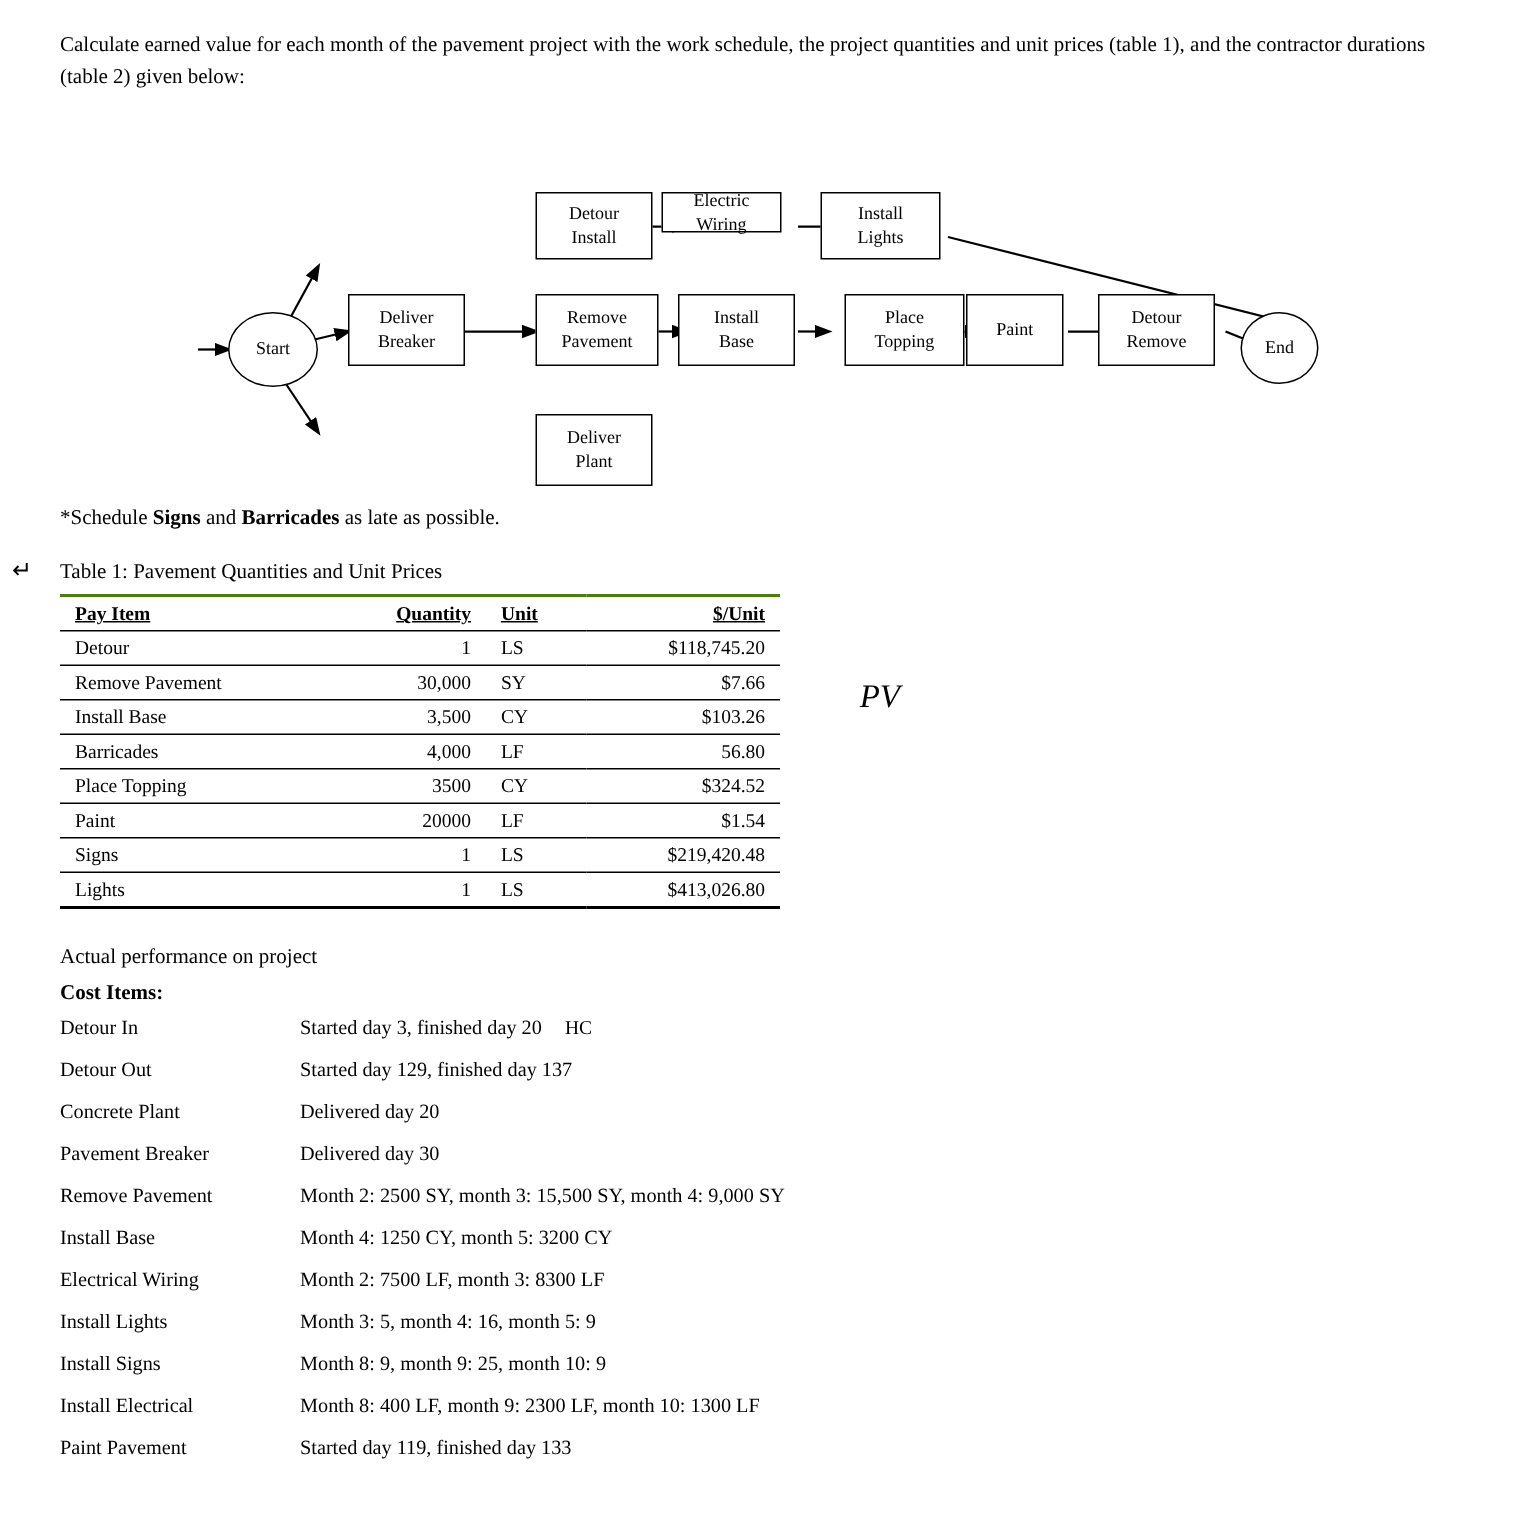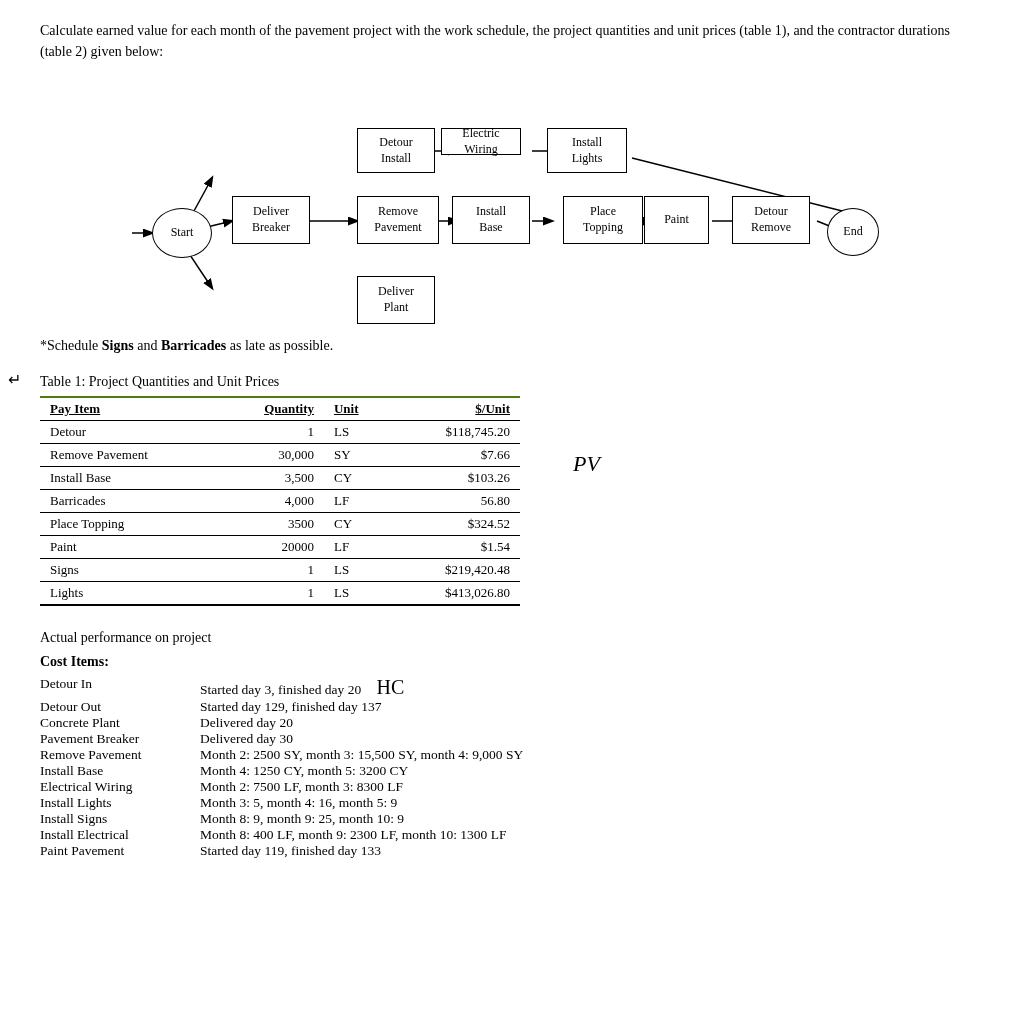--- a/index.html
+++ b/index.html
@@ -90,21 +90,21 @@
       font-size: 14px;
     }
     .cost-items-title {
       font-weight: bold;
       font-size: 14px;
       margin-bottom: 6px;
     }
     .cost-items-grid {
       display: grid;
       grid-template-columns: 160px 1fr;
-      row-gap: 0;
+      row-gap: 12px;
       font-size: 13.5px;
     }
     .cost-items-grid .label {
       font-size: 13.5px;
     }
     .cost-items-grid .value {
       font-size: 13.5px;
     }
     .margin-note {
       position: fixed;
@@ -201,21 +201,21 @@
   <div class="diagram-node rect" style="left:225px; top:198px; width:78px; height:48px;">
     <span>Deliver<br>Plant</span>
   </div>
 </div>
 
 <p class="schedule-note">
   *Schedule <strong>Signs</strong> and <strong>Barricades</strong> as late as possible.
 </p>
 
 <div class="table-section">
-  <p class="table-title">Table 1: Project Quantities and Unit Prices</p>
+  <p class="table-title">Table 1: Pavement Quantities and Unit Prices</p>
   <div style="position:relative; display:inline-block;">
     <table class="data-table">
       <thead>
         <tr>
           <th>Pay Item</th>
           <th class="num">Quantity</th>
           <th>Unit</th>
           <th class="num">$/Unit</th>
         </tr>
       </thead>
@@ -272,21 +272,21 @@
     </table>
     <span style="position:absolute; right:-80px; top:55px; font-size:22px; font-style:italic;font-family:Liberation Serif, serif;">PV</span>
   </div>
 </div>
 
 <div class="performance-section">
   <p class="performance-title">Actual performance on project</p>
   <p class="cost-items-title">Cost Items:</p>
   <div class="cost-items-grid" id="cost-items-grid">
   <div class="label">Detour In</div>
-      <div class="value">Started day 3, finished day 20 <span style="font-size:20px; font-weight:normal; margin-left:12px;">HC</span></div>
+      <div class="value">Started day 3, finished day 20 <span style="font-size:13px; font-weight:normal; margin-left:12px;">HC</span></div>
       <div class="label">Detour Out</div>
       <div class="value">Started day 129, finished day 137</div>
       <div class="label">Concrete Plant</div>
       <div class="value">Delivered day 20</div>
       <div class="label">Pavement Breaker</div>
       <div class="value">Delivered day 30</div>
       <div class="label">Remove Pavement</div>
       <div class="value">Month 2: 2500 SY, month 3: 15,500 SY, month 4: 9,000 SY</div>
       <div class="label">Install Base</div>
       <div class="value">Month 4: 1250 CY, month 5: 3200 CY</div>

